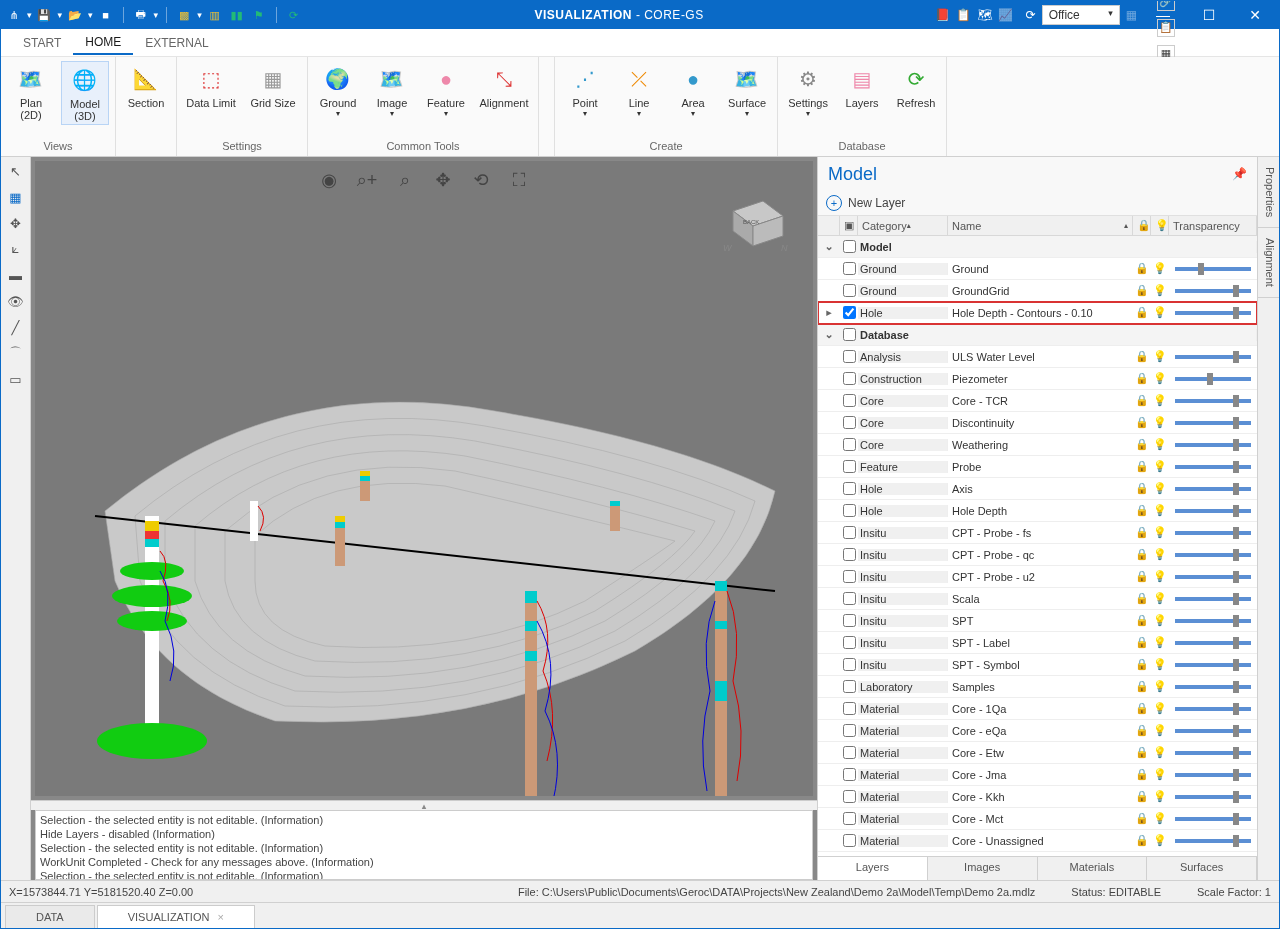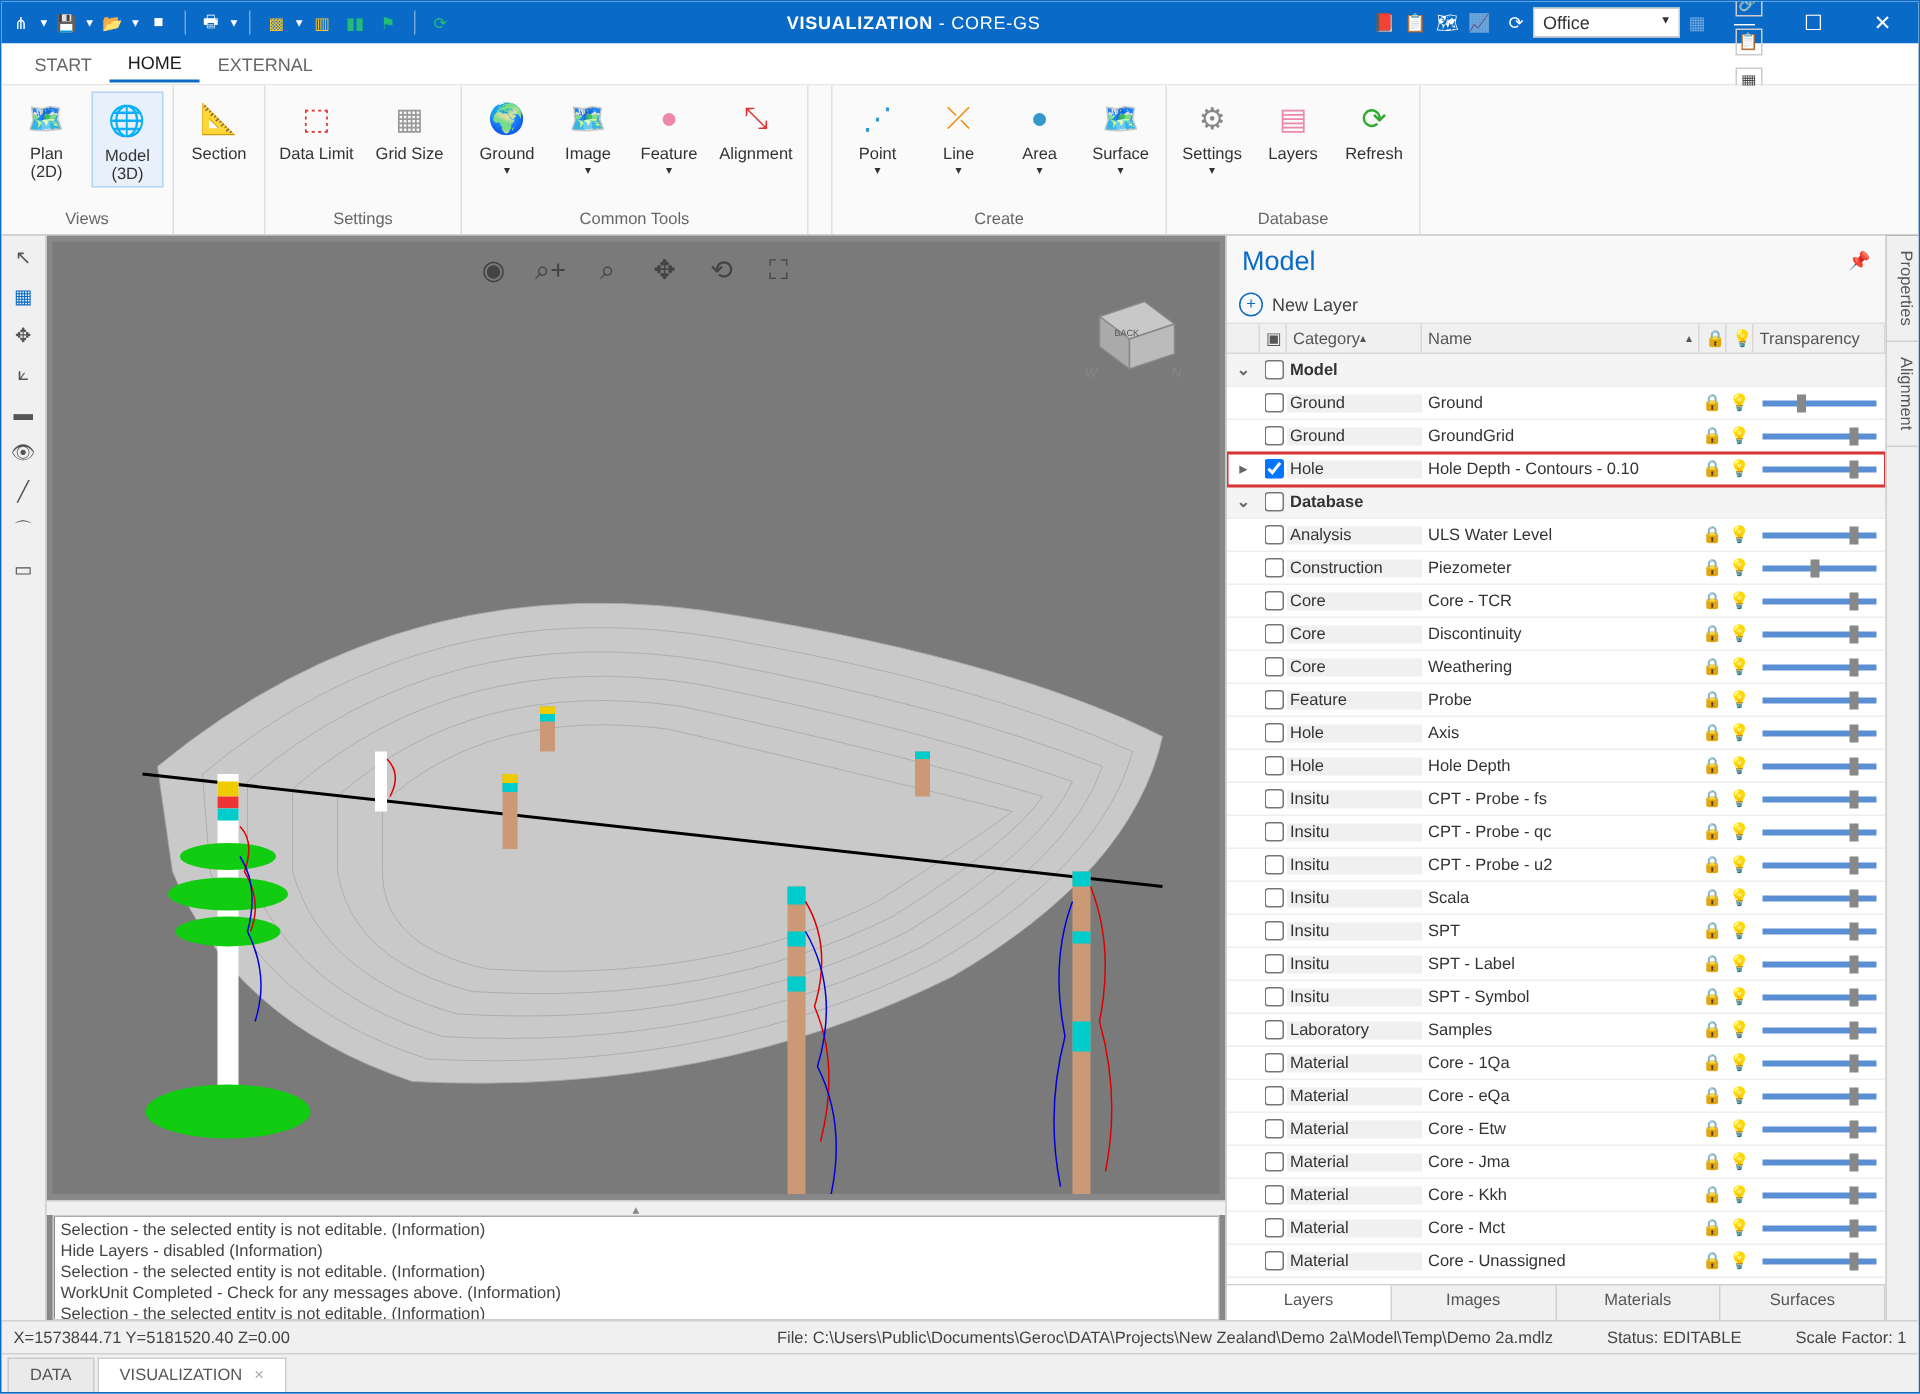--- a/index.html
+++ b/index.html
@@ -6,21 +6,21 @@
 body { width: 1280px; height: 929px; background: #fff; overflow: hidden; font-size: 12px; color: #333; display: flex; flex-direction: column; border: 1px solid #0a6ac7; }
 
 
 .titlebar { height: 28px; background: #0a6ac7; color: #fff; display: flex; align-items: center; padding: 0 4px; }
 .titlebar .qat { display: flex; align-items: center; gap: 4px; }
 .titlebar .qat .tb-btn { width: 18px; height: 18px; display: inline-flex; align-items: center; justify-content: center; color: #fff; font-size: 11px; }
 .titlebar .qat .divider { width: 1px; height: 16px; background: rgba(255,255,255,0.4); margin: 0 4px; }
 .titlebar .title-center { flex: 1; text-align: center; font-size: 12px; letter-spacing: 0.5px; }
 .titlebar .title-center .bold { font-weight: 600; }
 .titlebar .rt { display: flex; align-items: center; gap: 6px; }
-.titlebar .rt .theme-box { background: #fff; color: #333; padding: 2px 6px; border: 1px solid #ccc; width: 98px; height: 20px; display: flex; align-items: flex-start; justify-content: space-between; }
+.titlebar .rt .theme-box { background: #fff; color: #333; padding: 2px 6px; border: 1px solid #ccc; width: 78px; height: 20px; display: flex; align-items: flex-start; justify-content: space-between; }
 .titlebar .rt .win-btn { width: 40px; height: 28px; display: flex; align-items: center; justify-content: center; color: #fff; font-size: 14px; }
 
 
 .menutabs { height: 28px; background: #fff; display: flex; align-items: center; padding: 0 10px; border-bottom: 1px solid #e5e5e5; text-align: center; }
 .menutabs .mtab { padding: 4px 12px; color: #666; font-size: 12px; }
 .menutabs .mtab.active { color: #1a1a1a; border-bottom: 2px solid #0a6ac7; }
 .menutabs .rtdoc { margin-left: auto; display: flex; align-items: center; gap: 8px; color: #444; flex-direction: column; }
 .menutabs .rtdoc .smallicon { width: 18px; height: 18px; border: 1px solid #ccc; display: inline-flex; align-items: center; justify-content: center; font-size: 11px; }
 
 
@@ -81,21 +81,21 @@
 .side-tabs { width: 22px; background: #f0f0f0; border-left: 1px solid #d0d0d0; display: flex; flex-direction: column; }
 .side-tabs .st { writing-mode: vertical-rl; padding: 10px 3px; font-size: 11px; color: #555; border-bottom: 1px solid #d0d0d0; }
 
 
 .statusbar { height: 22px; background: #f0f0f0; border-top: 1px solid #d0d0d0; display: flex; align-items: center; padding: 0 8px; font-size: 11px; color: #444; gap: 36px; }
 .statusbar .sp { white-space: nowrap; }
 .statusbar .fill { flex: 1; }
 
 
 .doctabs { height: 26px; background: #f0f0f0; display: flex; align-items: flex-end; padding: 0 4px; border-top: 1px solid #d0d0d0; }
-.doctabs .dt { padding: 5px 14px; font-size: 11px; color: #555; background: #eaeaea; border: 1px solid #ccc; border-bottom: none; margin-right: 2px; }
+.doctabs .dt { padding: 5px 30px; font-size: 11px; color: #555; background: #eaeaea; border: 1px solid #ccc; border-bottom: none; margin-right: 2px; }
 .doctabs .dt.active { background: #fff; }
 .doctabs .dt .x { margin-left: 8px; color: #aaa; }
 
 
 .terrain { position:absolute; left:40px; top:160px; width:720px; height:500px; }
 </style>
 </head>
 <body>
 
 <div class="titlebar">

